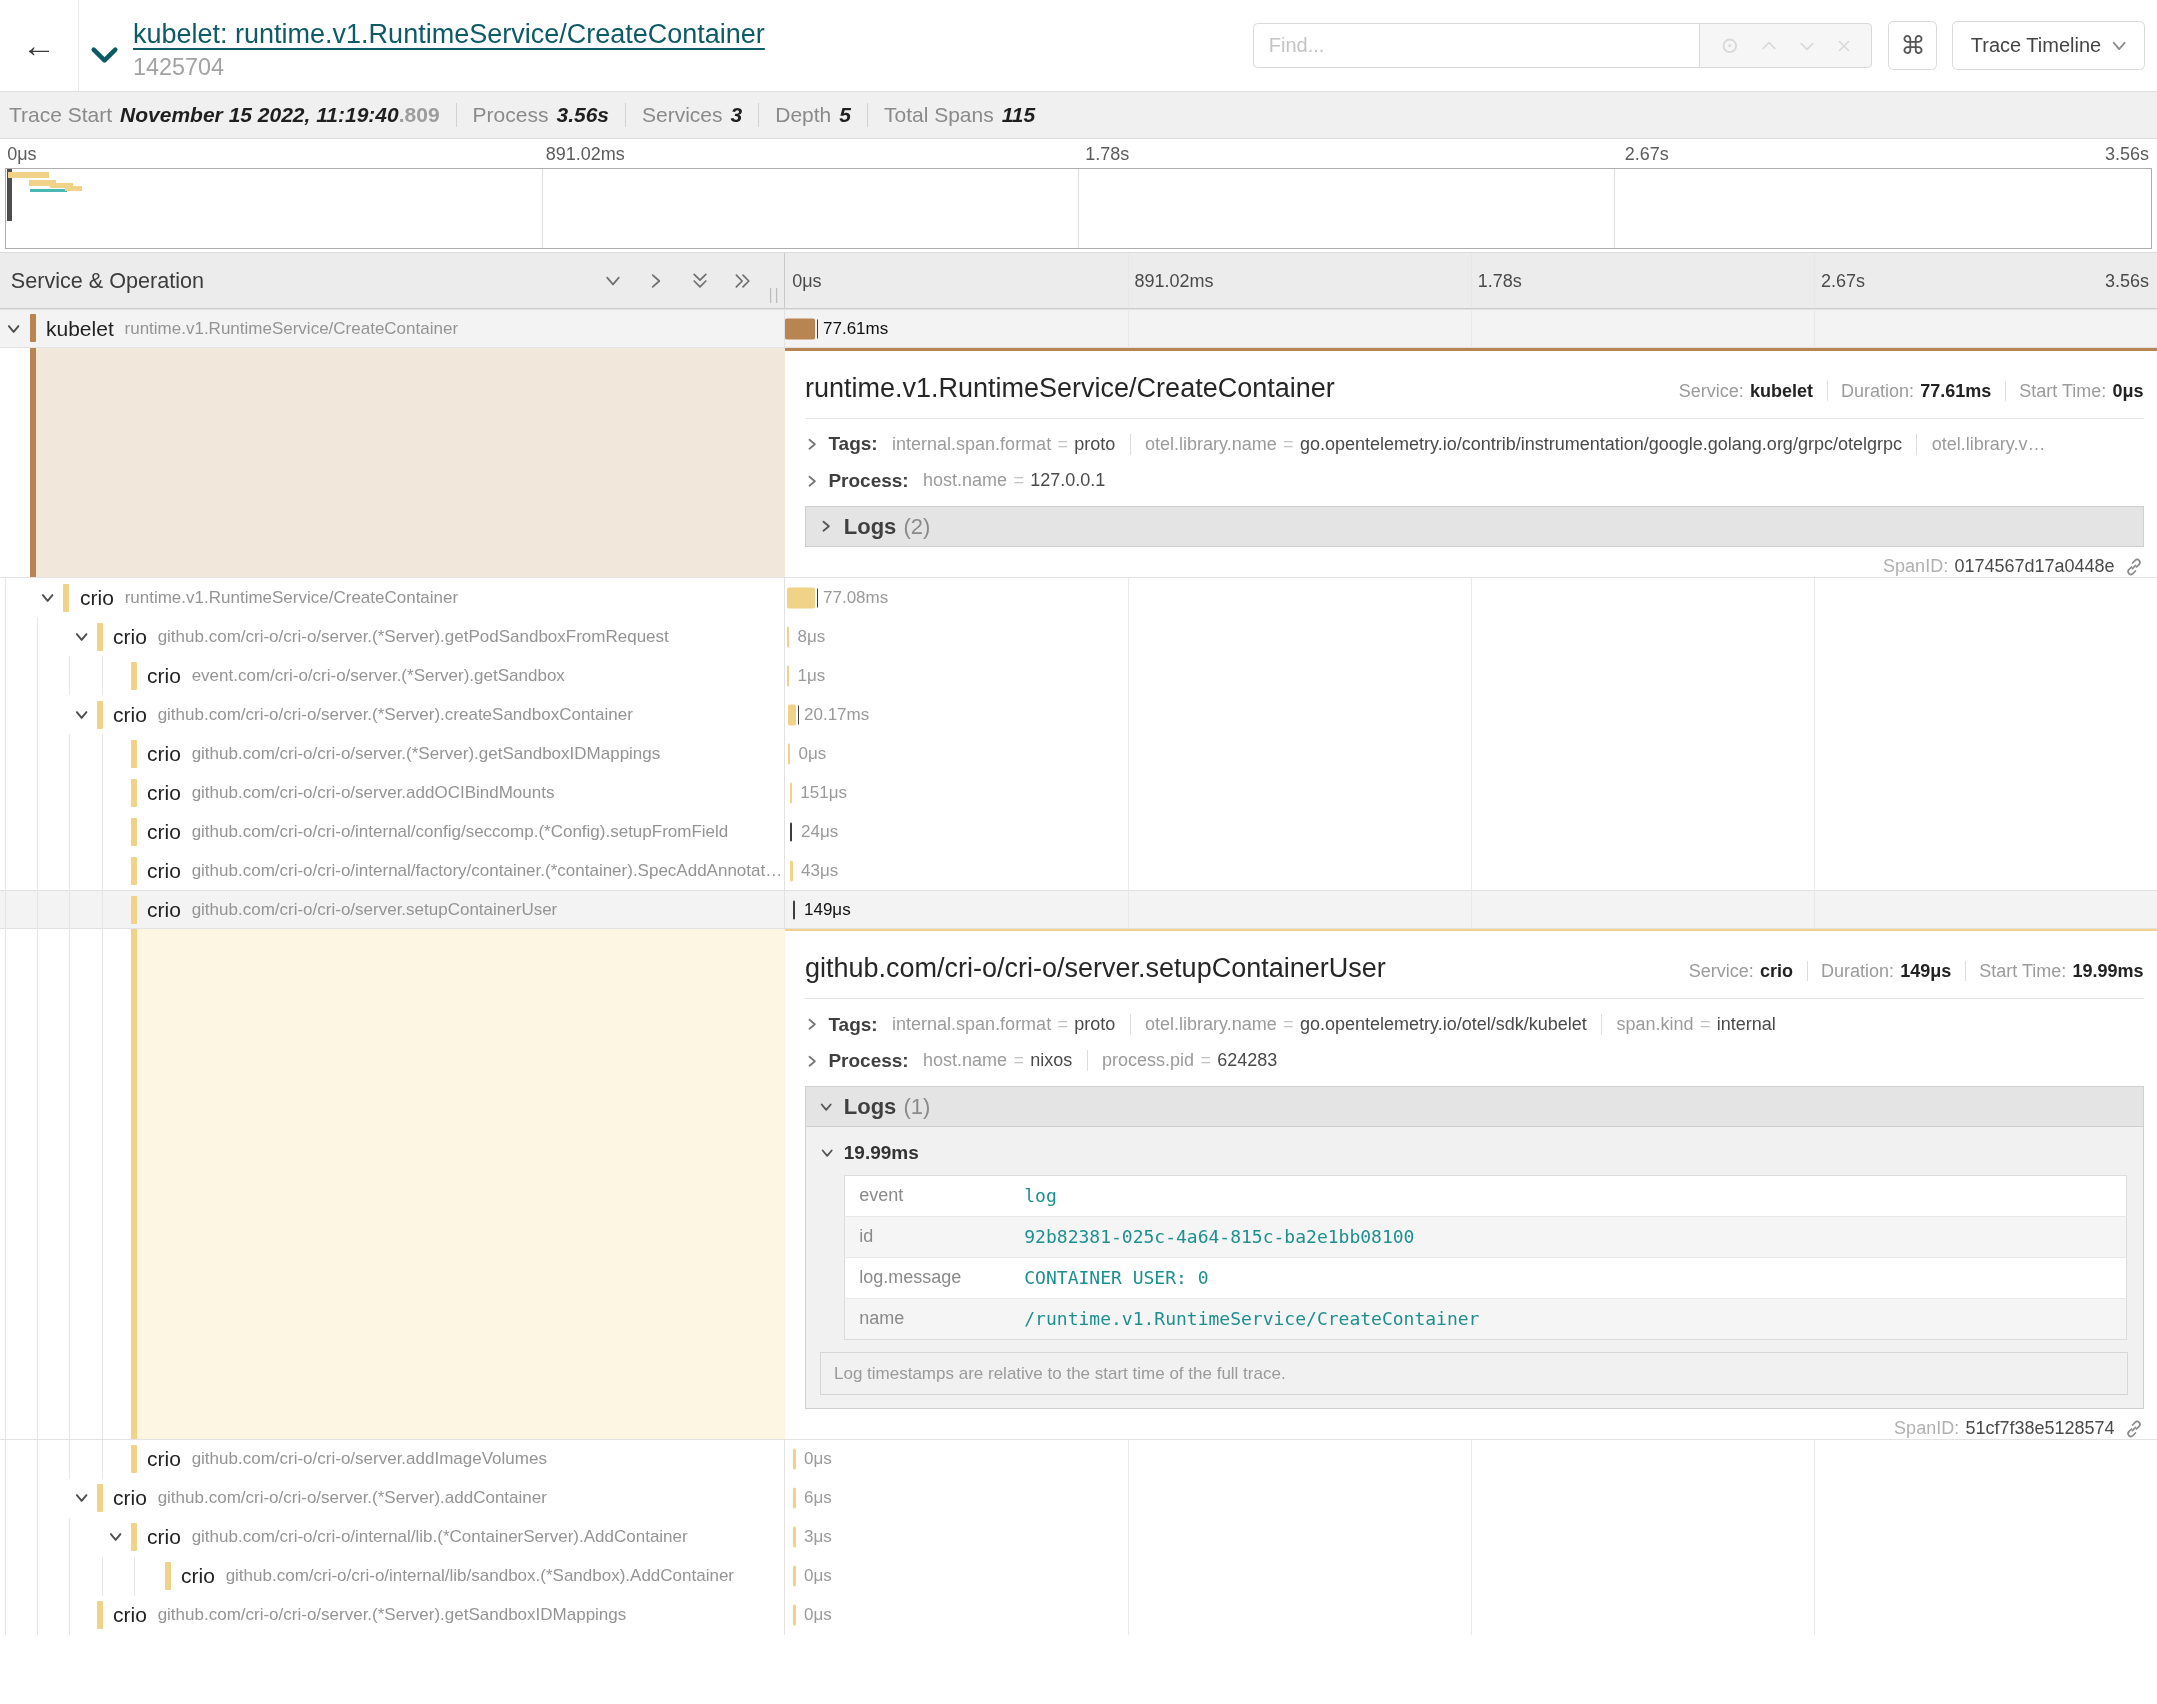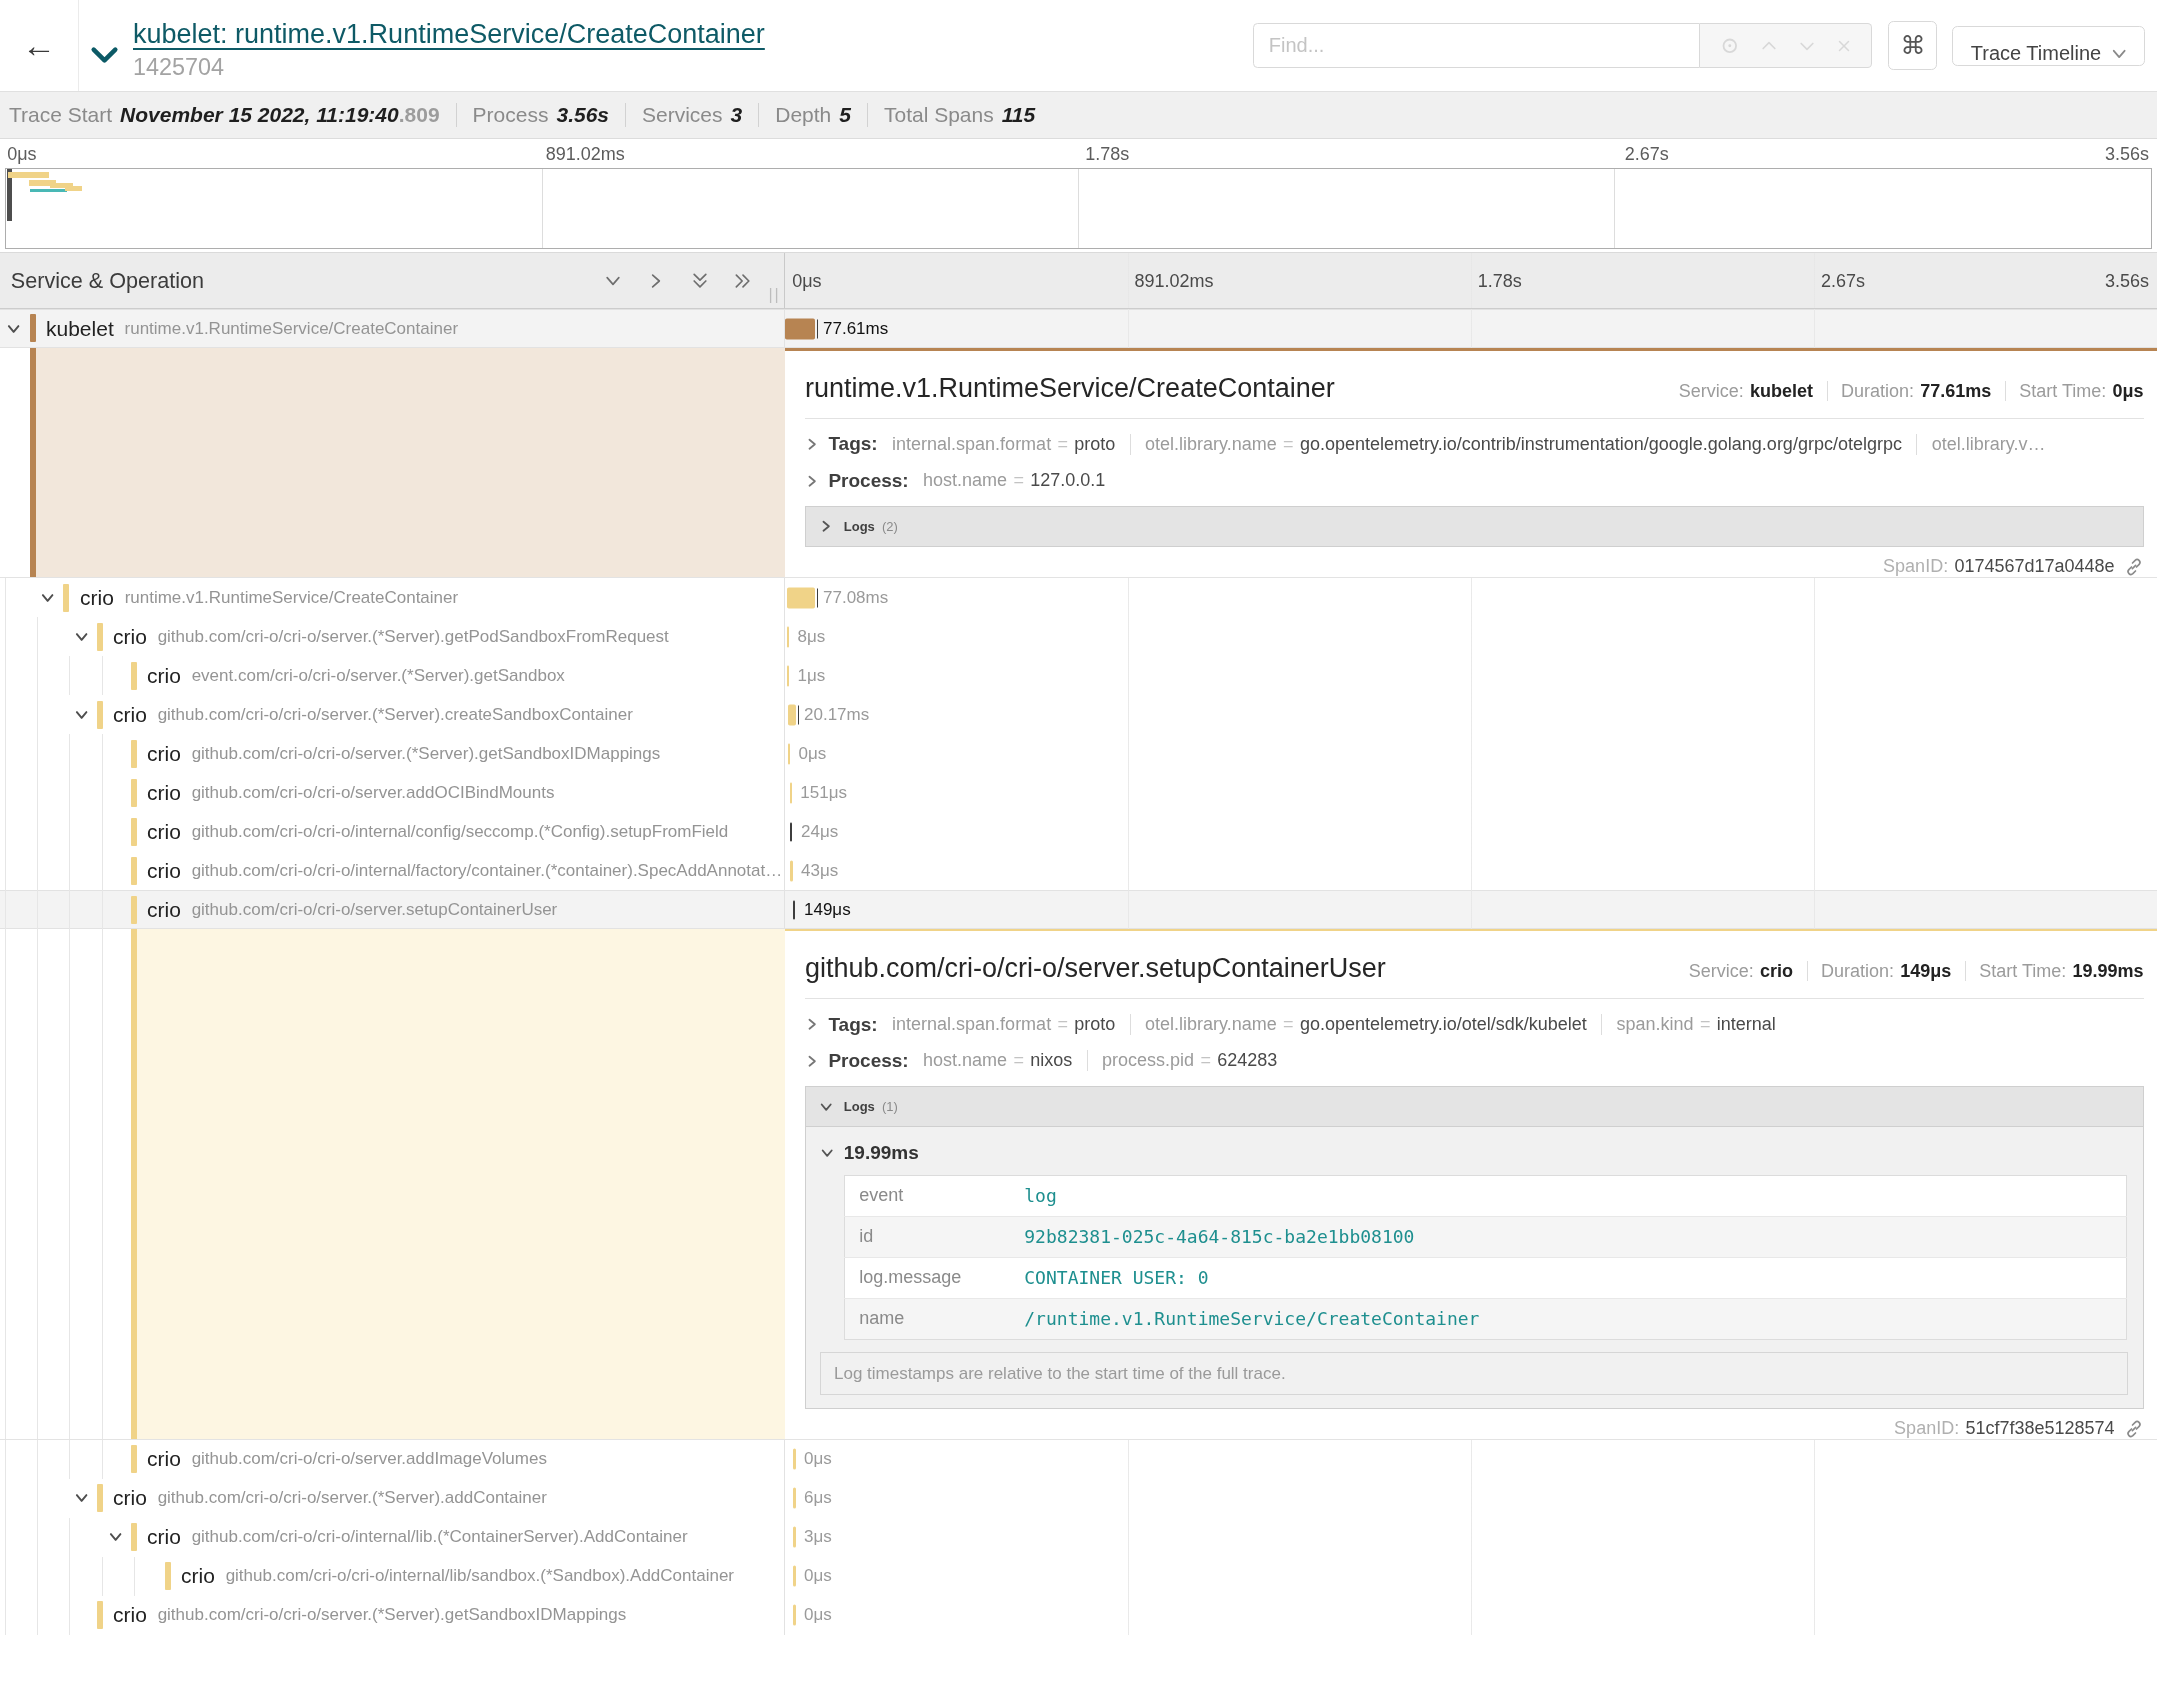--- a/index.html
+++ b/index.html
@@ -18,22 +18,22 @@
   .hdr-spacer { flex:1; }
   .find-group { display:flex; height:45px; margin-right:16px; }
   .find-input { width:447px; height:45px; border:0.9px solid #d9d9d9; border-radius:4.5px 0 0 4.5px;
     padding:0 14.4px; font-size:20px; color:#444; outline:none; font-family:"Liberation Sans",sans-serif; }
   .find-input::placeholder { color:#c4c4c4; }
   .find-suffix { width:172px; background:#f6f6f6; border:0.9px solid #d9d9d9; border-left:none;
     border-radius:0 4.5px 4.5px 0; display:flex; align-items:center; justify-content:space-around; padding:0 9px; }
   .find-suffix .ficon { color:#d8d8d8; display:flex; align-items:center; }
   .kbd-btn { width:49px; height:49px; border:0.9px solid #d9d9d9; border-radius:5.4px; background:#fff;
     display:flex; align-items:center; justify-content:center; font-size:25px; color:#555; margin-right:14.4px; cursor:pointer; }
-  .view-btn { height:40px; border:0.9px solid #d9d9d9; border-radius:5.4px; background:#fff;
-    display:flex; align-items:flex-end; padding:0 18px; font-size:20px; color:#444; margin-right:12.6px; cursor:pointer; }
+  .view-btn { height:49px; border:0.9px solid #d9d9d9; border-radius:5.4px; background:#fff;
+    display:flex; align-items:center; padding:0 18px; font-size:20px; color:#444; margin-right:12.6px; cursor:pointer; }
   .view-btn .caret { margin-left:10.8px; color:#8a8a8a; }
 
   
   .summary { height:47px; background:#f0f0f0; border-bottom:0.9px solid #dcdcdc;
     display:flex; align-items:center; padding-left:9px; font-size:21px; }
   .sum-item { display:flex; align-items:center; }
   .sum-item + .sum-item { border-left:0.9px solid #d2d2d2; margin-left:16px; padding-left:16px; }
   .sum-label { color:#8a8a8a; margin-right:8px; }
   .sum-value { color:#1f1f1f; font-weight:bold;font-style:italic; }
   .sum-suffix { color:#9c9c9c; font-weight:bold; }
@@ -92,21 +92,21 @@
   .kv-row { display:flex; align-items:center; margin-top:14.4px; font-size:18px; }
   .kv-chev { color:#777; margin-right:9px; display:flex; }
   .kv-section { font-size:19px; font-weight:bold; color:#3f3f3f; margin-right:14.4px; }
   .kv-items { display:flex; align-items:center; overflow:hidden; white-space:nowrap; }
   .kv-item { display:flex; align-items:center; }
   .kv-item + .kv-item { border-left:0.9px solid #ddd; margin-left:14.4px; padding-left:14.4px; }
   .kv-k { color:#9b9b9b; }
   .kv-eq { color:#c3c3c3; margin:0 6.3px; }
   .kv-v { color:#4a4a4a; }
   .logs-bar { margin-top:14.4px; background:#e4e4e4; border:0.9px solid #cfcfcf; height:41px;
-    display:flex; align-items:center; padding-left:12.6px; font-size:13px; cursor:pointer; }
+    display:flex; align-items:center; padding-left:12.6px; font-size:22px; cursor:pointer; }
   .logs-bar .lb-chev { color:#555; margin-right:10.8px; display:flex; }
   .logs-bar .lb-label { font-weight:bold; color:#3f3f3f; }
   .logs-bar .lb-count { color:#8a8a8a; margin-left:7.2px; }
   .logs-body { border:0.9px solid #cfcfcf; border-top:none; background:#f1f1f1; padding:14.4px 14.4px 12.6px 14.4px; }
   .log-entry-hdr { display:flex; align-items:center; font-size:19px; font-weight:bold; color:#333; }
   .log-entry-hdr .lb-chev { margin-right:9px; color:#555; display:flex; }
   .log-table { margin:10.8px 0 0 23.4px; width:calc(100% - 25px); border:0.9px solid #dcdcdc; background:#fff; border-collapse:collapse; }
   .log-table tr { height:41px; }
   .log-table tr:nth-child(even) { background:#f5f5f5; }
   .log-table tr + tr { border-top:0.9px solid #e8e8e8; }

